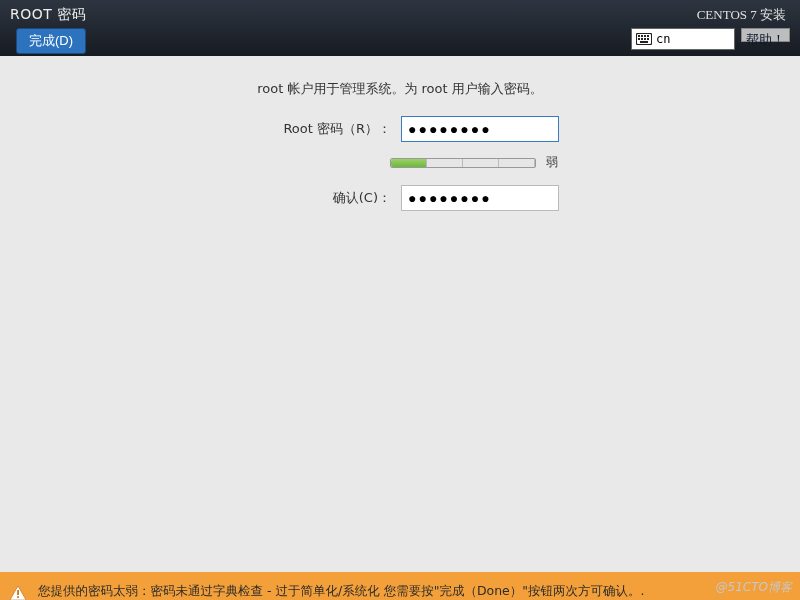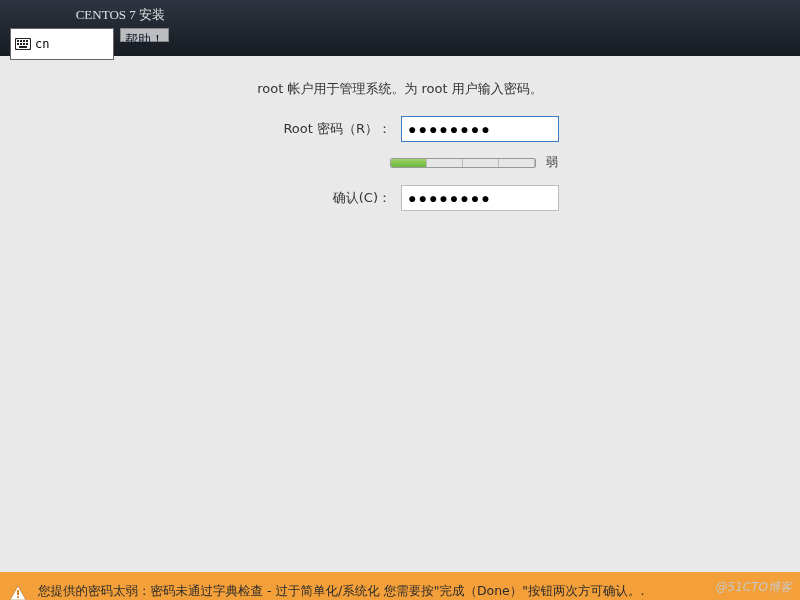--- a/index.html
+++ b/index.html
@@ -39,21 +39,21 @@
     .lang-box {
       background: #fff;
       color: #000;
       border: 1px solid #666;
       padding: 2px 6px 2px 4px;
       font-size: 12px;
       display: flex;
       align-items: center;
       gap: 4px;
       width: 104px;
-      height: 32px;
+      height: 22px;
       font-family: monospace;
     }
     .kbd-icon { display:inline-block; width:16px; height:12px; position:relative; }
     .kbd-icon svg { display:block; }
     .help-btn {
       background: #bcbdbf;
       border: 1px solid #888;
       color: #0f172a;
       padding: 2px 4px;
       font-size: 13px;
@@ -111,20 +111,24 @@
     .warn-icon { display:inline-flex; width:16px; height:14px; }
     .watermark {
       position:absolute; right:8px; bottom:4px;
       color:#c7c7c7; font-style:italic; font-size:12px;margin-top:43px;
     }
   </style>
 </head>
 <body>
 
 <div class="header">
+  <div class="header-left">
+    <span class="page-title">ROOT 密码</span>
+    <button class="done-btn">完成(D)</button>
+  </div>
   <div class="header-right">
     <span class="install-title">CENTOS 7 安装</span>
     <div class="header-controls">
       <div class="lang-box">
         <span class="kbd-icon">
           <svg width="16" height="12" viewBox="0 0 16 12">
             <rect x="0" y="0" width="16" height="12" rx="1" fill="#222"></rect>
             <rect x="1" y="1" width="14" height="10" rx="1" fill="#fff"></rect>
             <rect x="2" y="2" width="2" height="2" fill="#222"></rect>
               <rect x="5" y="2" width="2" height="2" fill="#222"></rect>

